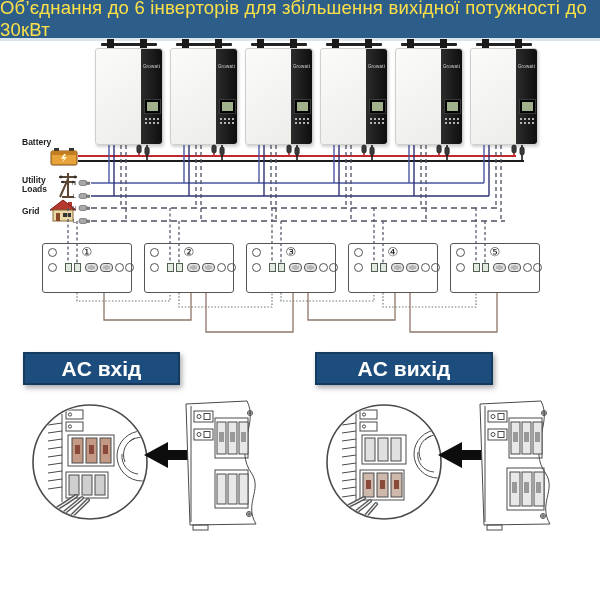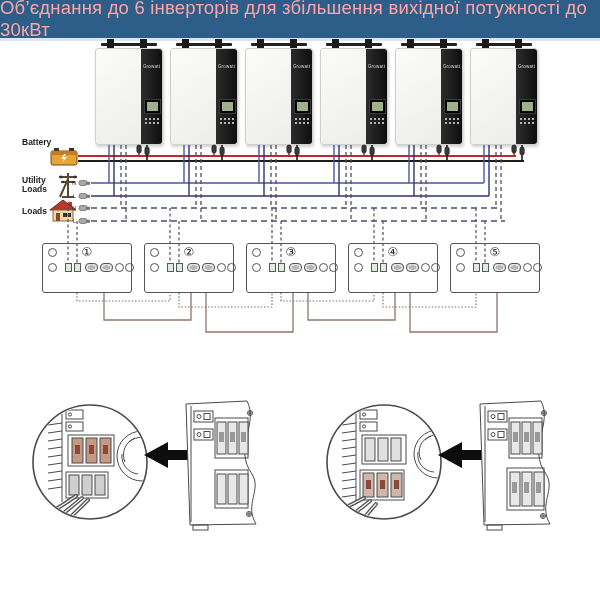--- a/index.html
+++ b/index.html
@@ -1,20 +1,20 @@
 <!DOCTYPE html>
 <html><head>
 <meta charset="utf-8">
 <style>
   html,body{margin:0;padding:0;background:#fff;}
   .page{position:relative;width:600px;height:600px;background:#fff;overflow:hidden;
         font-family:"Liberation Sans",sans-serif;}
   
   .header{position:absolute;left:0;top:0;width:600px;height:38px;background:#2d5e8a;
-          color:#fca5a5;display:flex;align-items:center;justify-content:center;
+          color:#fde047;display:flex;align-items:center;justify-content:center;
           font-size:18.5px;letter-spacing:.2px;box-shadow:0 3px 0 #dde5ec;}
   
   .inv{position:absolute;top:48px;width:68px;height:97px;}
   .inv-bar{position:absolute;top:-5px;left:6px;right:6px;height:3px;background:#222;border-radius:1px;}
   .inv-tab{position:absolute;top:-9px;width:7px;height:9px;background:#1a1a1a;}
   .inv-tab.t1{left:12px;} .inv-tab.t2{right:16px;}
   .inv-body{position:absolute;inset:0;background:linear-gradient(145deg,#fbfbfa,#ebebe8);
             border:1px solid #cfcfcc;border-radius:3px;box-shadow:1px 2px 3px rgba(0,0,0,.18);}
   .inv-strip{position:absolute;top:0;right:0;width:21px;height:100%;
              background:linear-gradient(90deg,#2c2c2c,#0e0e0e);border-radius:0 3px 3px 0;}
@@ -149,21 +149,21 @@
         <path d="M6,12 H20"></path>
       <path d="M13,9 L5,27"></path>
         <path d="M7,27 H19"></path>
     </g>
     <circle cx="6" cy="7" r="1.4" fill="#333"></circle>
       <circle cx="20" cy="7" r="1.4" fill="#333"></circle>
     <circle cx="8" cy="12" r="1.2" fill="#333"></circle>
       <circle cx="18" cy="12" r="1.2" fill="#333"></circle>
   </svg>
 
-  <div class="lbl" style="left:22px;top:207px;width:30px">Loads</div>
+  <div class="lbl" style="left:22px;top:207px;width:30px">Grid</div>
   <svg class="icon" style="left:49px;top:198px" width="28" height="26">
     <rect x="19" y="4" width="4" height="6" fill="#b5382f"></rect>
     <polygon points="1,12 14,2 27,12" fill="#b5382f" stroke="#7a1f18"></polygon>
     <rect x="4" y="12" width="20" height="11" fill="#ead9a6" stroke="#8a6a3a"></rect>
     <rect x="7" y="15" width="4" height="8" fill="#8a4a2a"></rect>
     <rect x="14" y="15" width="4" height="4" fill="#333"></rect>
       <rect x="19" y="15" width="3" height="4" fill="#333"></rect>
   </svg>
 
   <div class="tb" style="left:42px">
@@ -347,20 +347,26 @@
       </g>
       <g stroke="#8f7668" stroke-width="1.3">
         <path d="M104,293 V320 H191 V293"></path>
         <path d="M206,293 V332 H293 V293"></path>
         <path d="M308,293 V320 H395 V293"></path>
         <path d="M410,293 V332 H497 V293"></path>
       </g>
     </g>
   </svg>
 
+  <div class="sec in">
+    <span>AC вхід</span>
+  </div>
+  <div class="sec out">
+    <span>AC вихід</span>
+  </div>
 
   <svg class="detail" style="left:18px" width="250" height="200" viewBox="0 0 250 200">
     <defs>
         <clipPath id="clipL">
           <circle cx="72" cy="70" r="56"></circle>
         </clipPath>
       </defs>
     <circle cx="72" cy="70" r="57" fill="#fff" stroke="#4a4a4a" stroke-width="1.6"></circle>
     <g clip-path="url(#clipL)" stroke="#4a4a4a" fill="none" stroke-width="1">
       <path d="M44,22 V110"></path>

